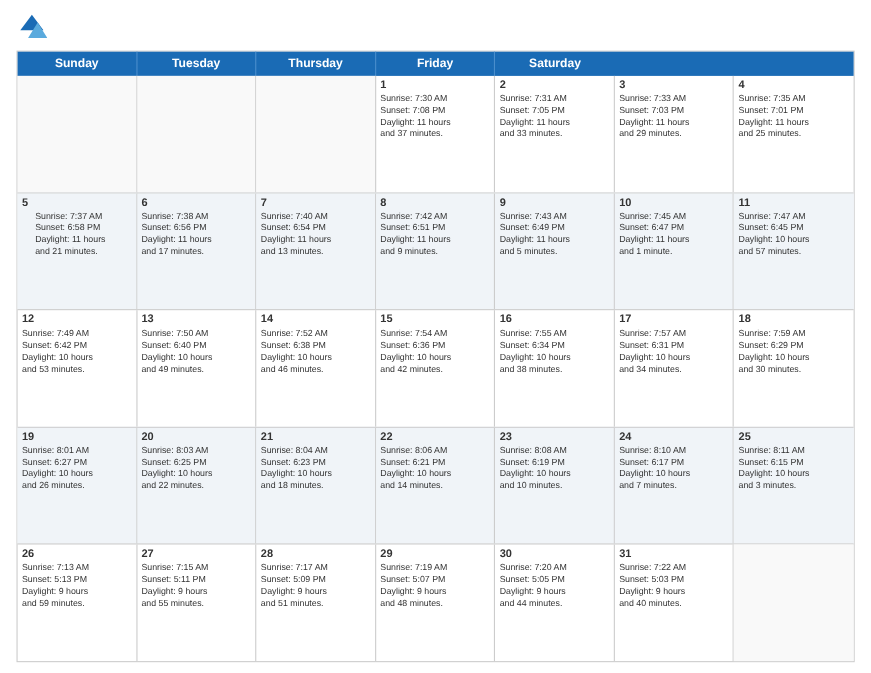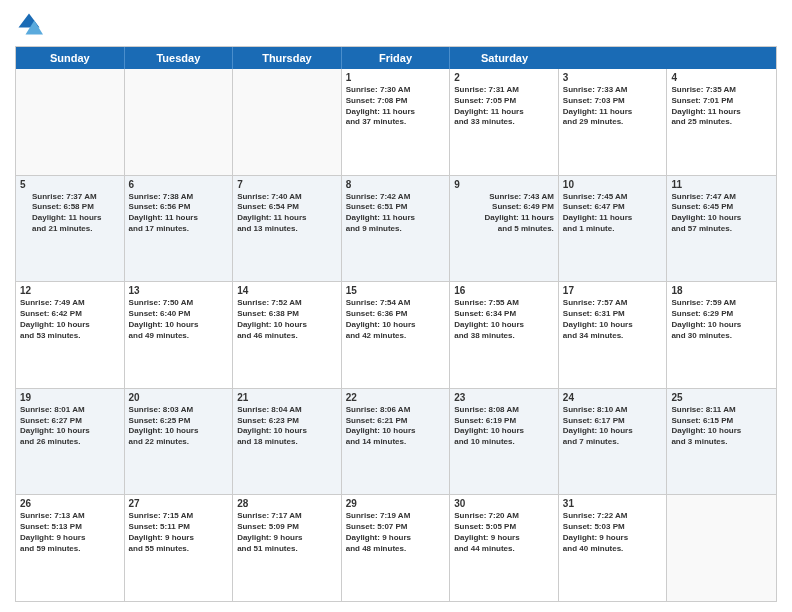--- a/index.html
+++ b/index.html
@@ -105,21 +105,20 @@
     .day-num {
       font-size: 10px;
       font-weight: bold;
       color: #333;
       margin-bottom: 2px;
     }
     .cell-text {
       font-size: 8px;
       color: #333;
       line-height: 1.35;
-      font-weight: bold;
     }
     .row-alt { background: #f0f4f8; }
     .row-alt .cal-cell { background: #f0f4f8; }
   </style>
 </head>
 <body>
 
 <div class="page">
   <div class="header">
     <div class="logo">
@@ -204,21 +203,21 @@
           </div>
           <div class="cal-cell">
             <div class="day-num">8</div>
             <div class="cell-text" style="white-space: pre-line;">Sunrise: 7:42 AM
 Sunset: 6:51 PM
 Daylight: 11 hours
 and 9 minutes.</div>
           </div>
           <div class="cal-cell">
             <div class="day-num">9</div>
-            <div class="cell-text" style="white-space: pre-line; text-align: right;">Sunrise: 7:43 AM
+            <div class="cell-text" style="white-space: pre-line;">Sunrise: 7:43 AM
 Sunset: 6:49 PM
 Daylight: 11 hours
 and 5 minutes.</div>
           </div>
           <div class="cal-cell">
             <div class="day-num">10</div>
             <div class="cell-text" style="white-space: pre-line;">Sunrise: 7:45 AM
 Sunset: 6:47 PM
 Daylight: 11 hours
 and 1 minute.</div>

